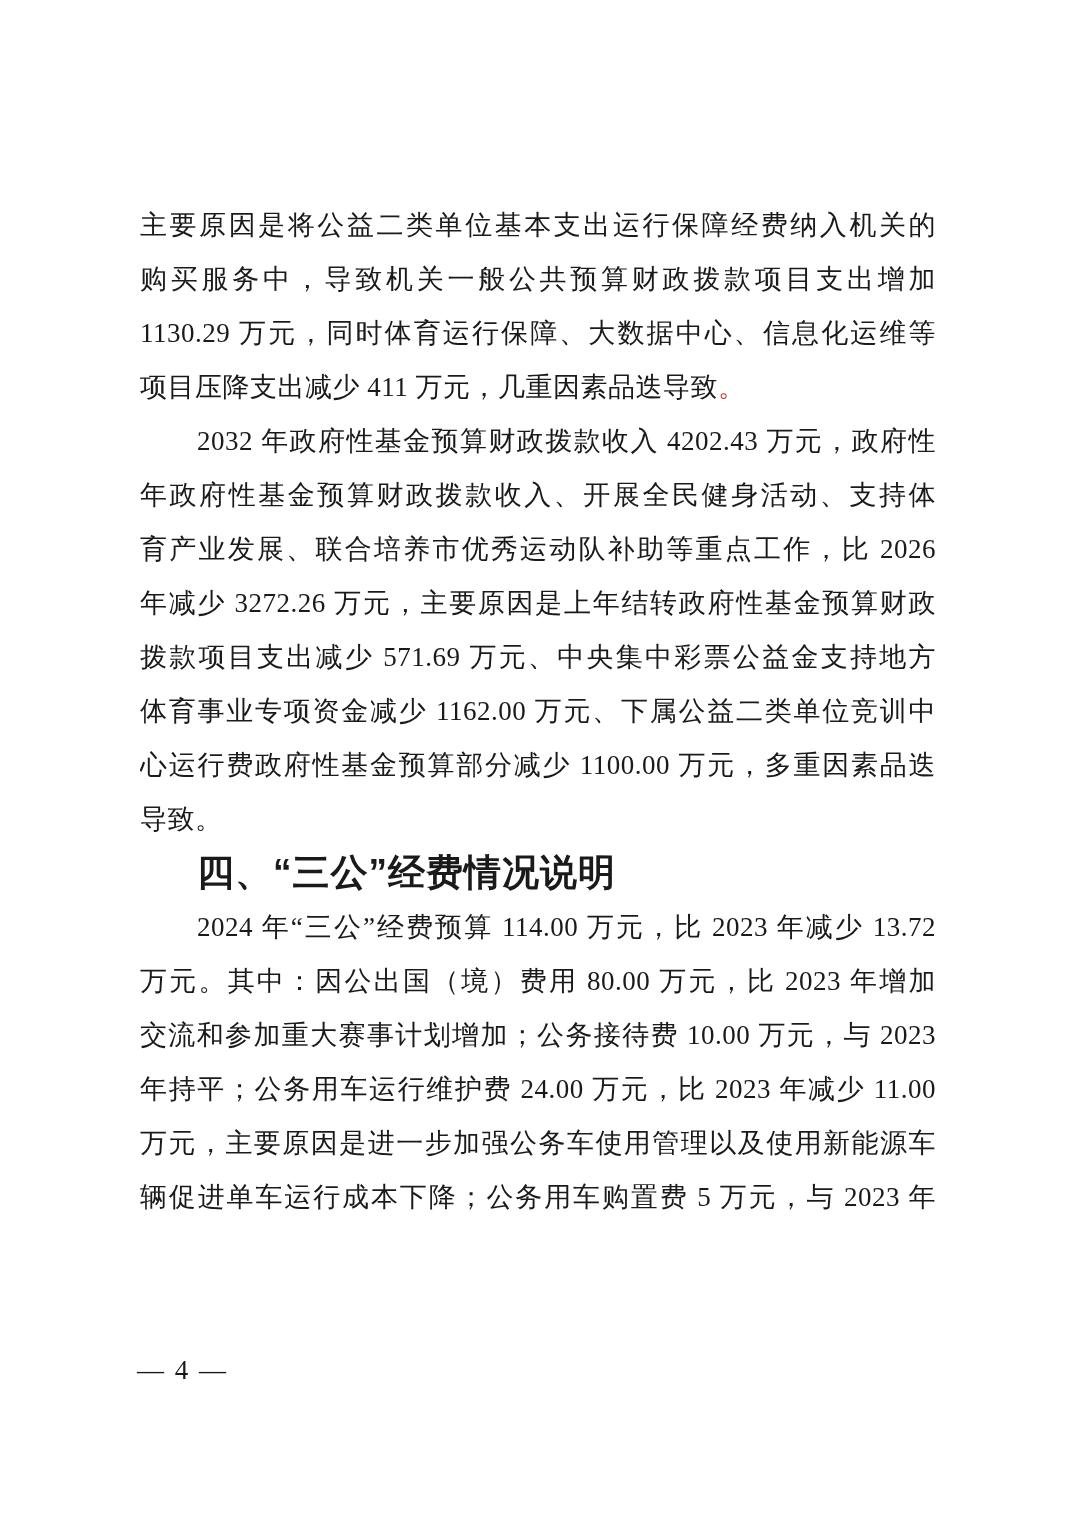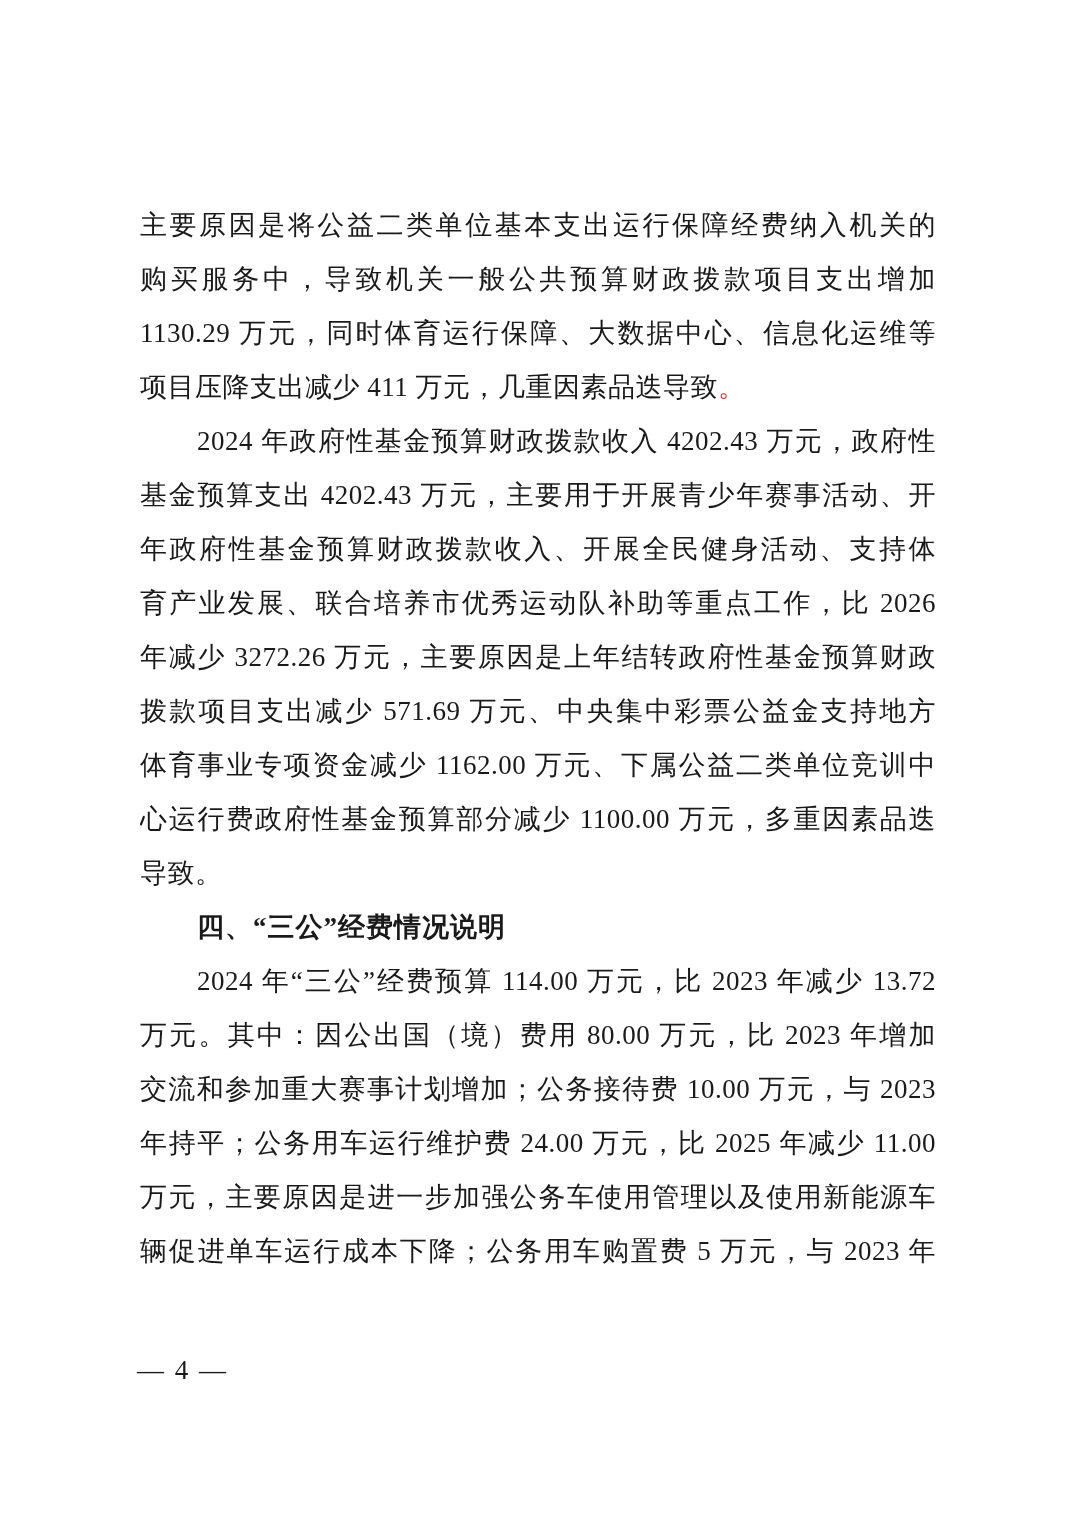--- a/index.html
+++ b/index.html
@@ -30,23 +30,23 @@
     text-align: left;
     letter-spacing: 0.5px;
   }
   .line.justify {
     text-align: justify;
     text-align-last: justify;
     text-justify: inter-character;
   }
   .line.indent { text-indent: 57px; }
   .block.heading .line {
-    font-family: Liberation Serif, serif;
+    font-family: Liberation Sans, sans-serif;
     font-weight: 700;
-    font-size: 27px;
+    font-size: 37px;
     letter-spacing: 1px;
   }
   .seg-red { color: #cc3333; }
   .page-footer {
     position: absolute;
     left: 137px; top: 1350px;
   }
   .page-num {
     font-size: 27px;
     line-height: 40px;
@@ -59,38 +59,37 @@
 
 <div class="page">
   <main class="doc-body">
       <div class="block paragraph">
         <div class="line justify"><span class="seg">主要原因是将公益二类单位基本支出运行保障经费纳入机关的</span></div>
         <div class="line justify"><span class="seg">购买服务中，导致机关一般公共预算财政拨款项目支出增加</span></div>
         <div class="line justify"><span class="seg">1130.29 万元，同时体育运行保障、大数据中心、信息化运维等</span></div>
         <div class="line"><span class="seg">项目压降支出减少 411 万元，几重因素品迭导致</span><span class="seg-red">。</span></div>
       </div>
       <div class="block paragraph">
-        <div class="line justify indent"><span class="seg">2024 年政府性基金预算财政拨款收入 4202.43 万元，政府性</span></div>
-        <div class="line justify"><span class="seg">基金预算支出 4202.43 万元，主要用于开展青少年赛事活动、开</span></div>
+        <div class="line justify indent"><span class="seg">2032 年政府性基金预算财政拨款收入 4202.43 万元，政府性</span></div>
         <div class="line justify"><span class="seg">年政府性基金预算财政拨款收入、开展全民健身活动、支持体</span></div>
         <div class="line justify"><span class="seg">育产业发展、联合培养市优秀运动队补助等重点工作，比 2026</span></div>
         <div class="line justify"><span class="seg">年减少 3272.26 万元，主要原因是上年结转政府性基金预算财政</span></div>
         <div class="line justify"><span class="seg">拨款项目支出减少 571.69 万元、中央集中彩票公益金支持地方</span></div>
         <div class="line justify"><span class="seg">体育事业专项资金减少 1162.00 万元、下属公益二类单位竞训中</span></div>
         <div class="line justify"><span class="seg">心运行费政府性基金预算部分减少 1100.00 万元，多重因素品迭</span></div>
         <div class="line"><span class="seg">导致。</span></div>
       </div>
       <div class="block heading">
         <div class="line indent"><span class="seg">四、“三公”经费情况说明</span></div>
       </div>
       <div class="block paragraph">
         <div class="line justify indent"><span class="seg">2024 年“三公”经费预算 114.00 万元，比 2023 年减少 13.72</span></div>
         <div class="line justify"><span class="seg">万元。其中：因公出国（境）费用 80.00 万元，比 2023 年增加</span></div>
         <div class="line justify"><span class="seg">交流和参加重大赛事计划增加；公务接待费 10.00 万元，与 2023</span></div>
-        <div class="line justify"><span class="seg">年持平；公务用车运行维护费 24.00 万元，比 2025 年减少 11.00</span></div>
+        <div class="line justify"><span class="seg">年持平；公务用车运行维护费 24.00 万元，比 2023 年减少 11.00</span></div>
         <div class="line justify"><span class="seg">万元，主要原因是进一步加强公务车使用管理以及使用新能源车</span></div>
         <div class="line justify"><span class="seg">辆促进单车运行成本下降；公务用车购置费 5 万元，与 2023 年</span></div>
       </div>
     </main>
   <footer class="page-footer">
     <span class="page-num">— 4 —</span>
   </footer>
 </div>
 
 </body></html>

